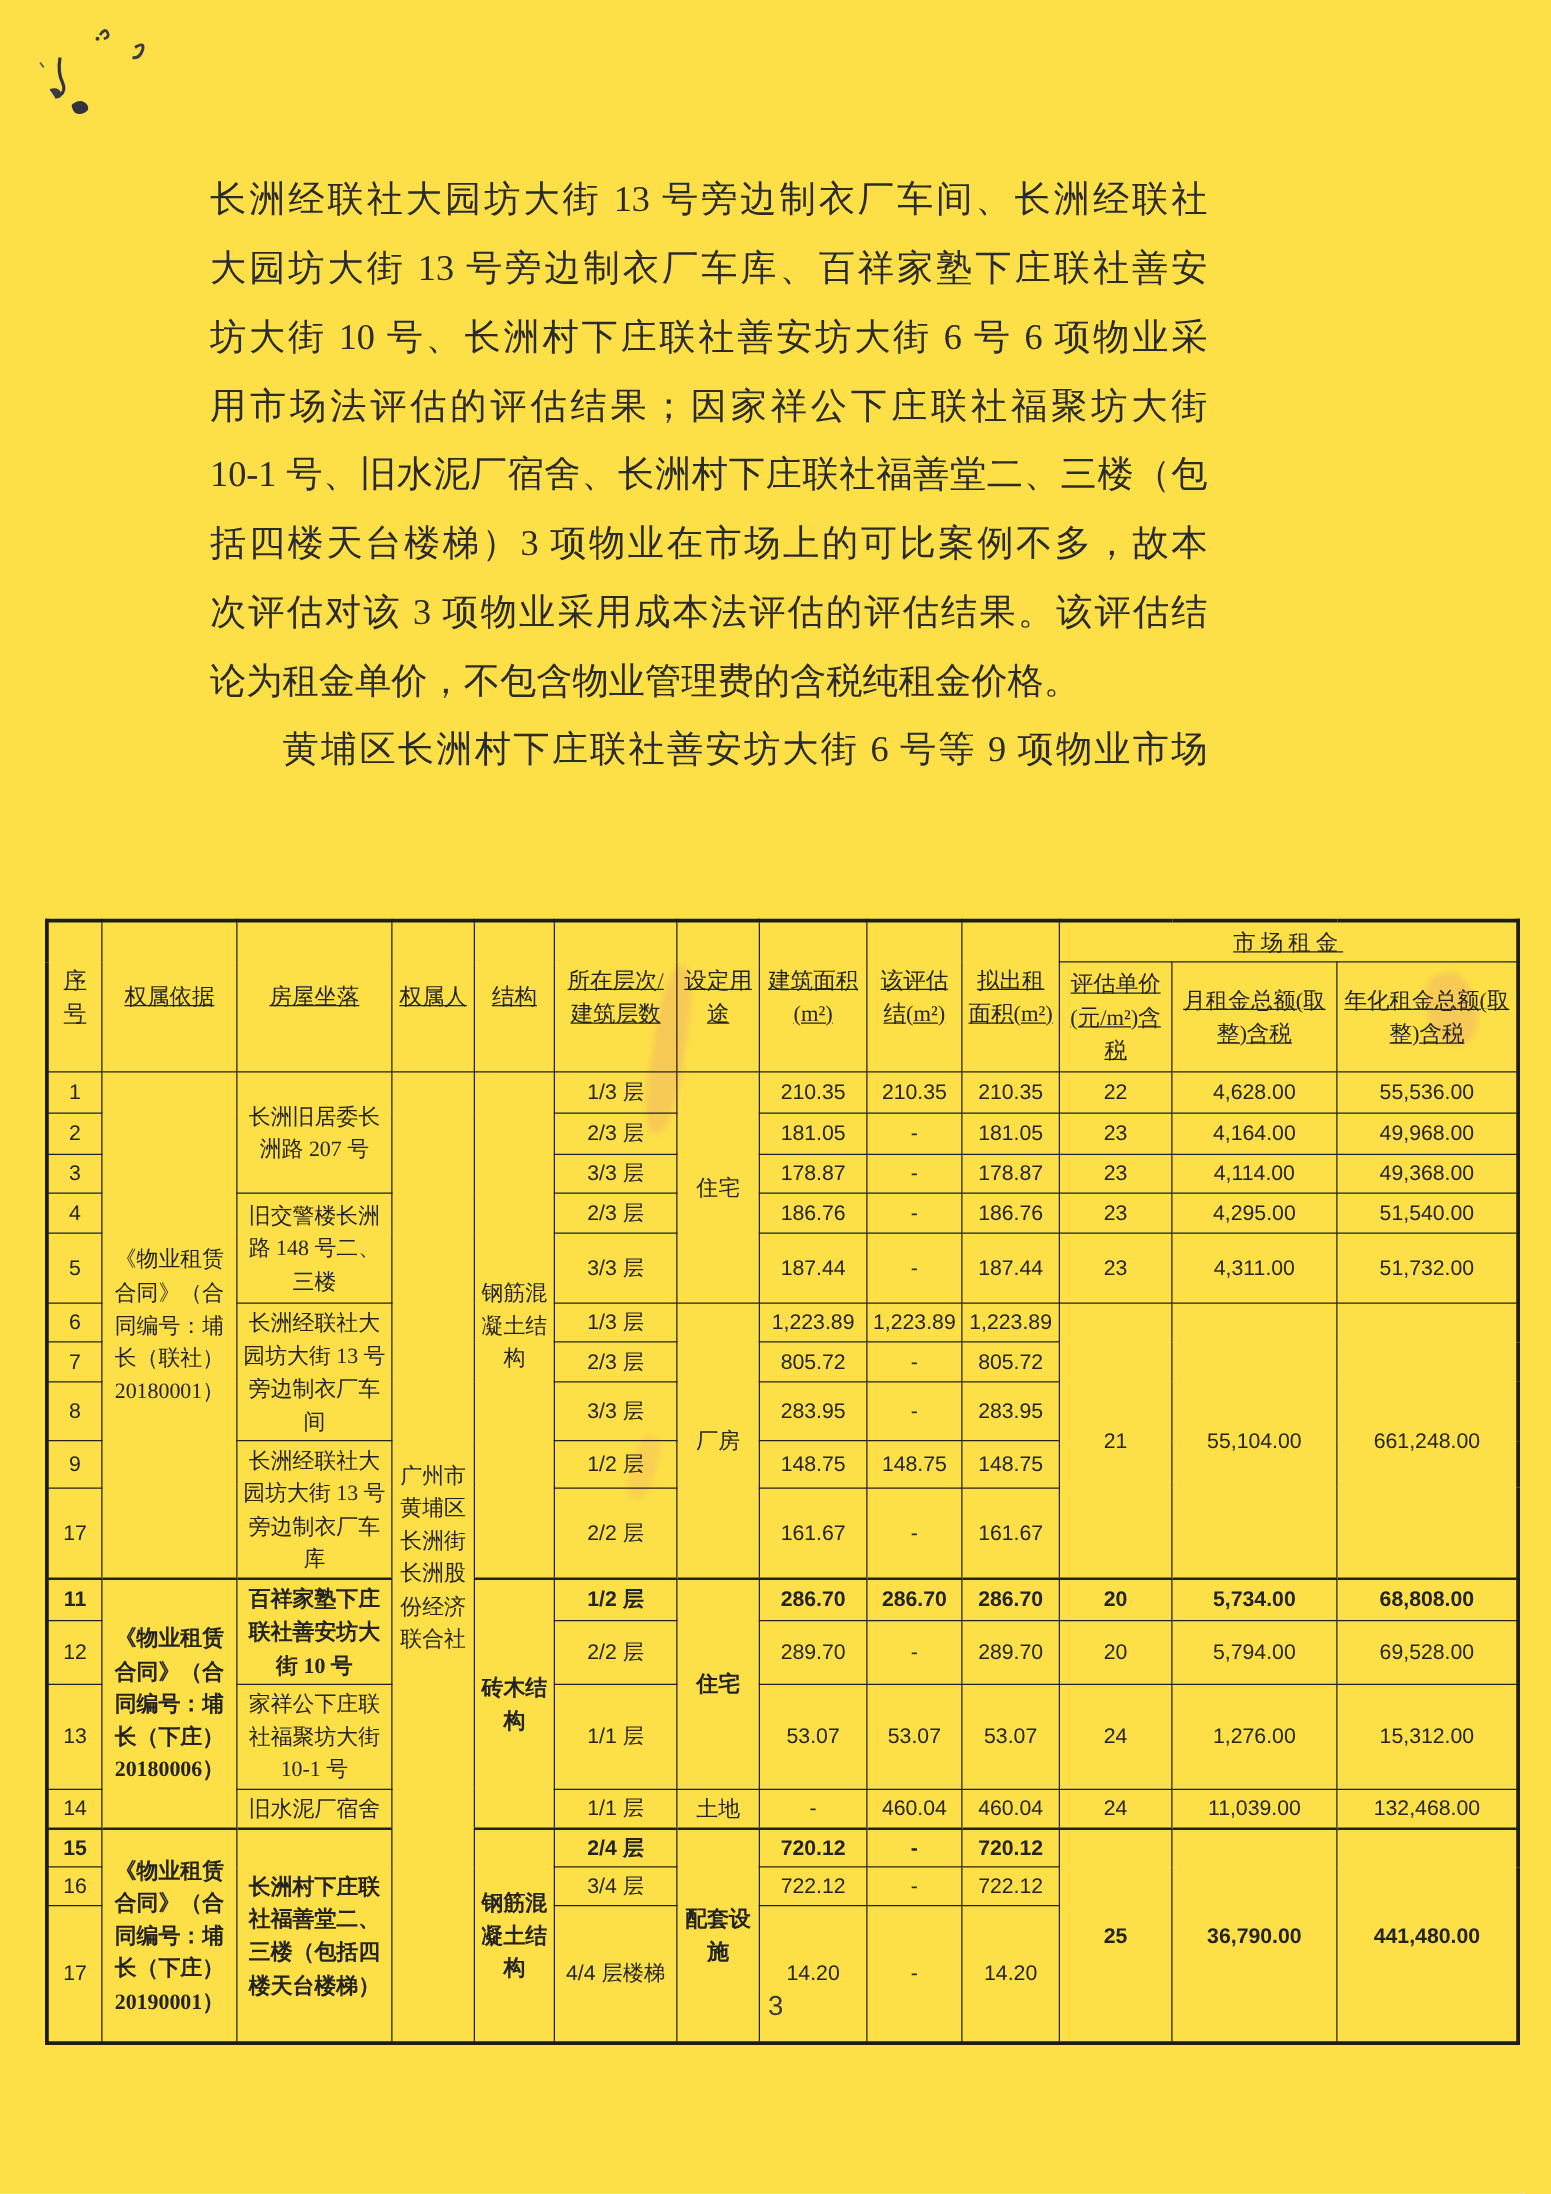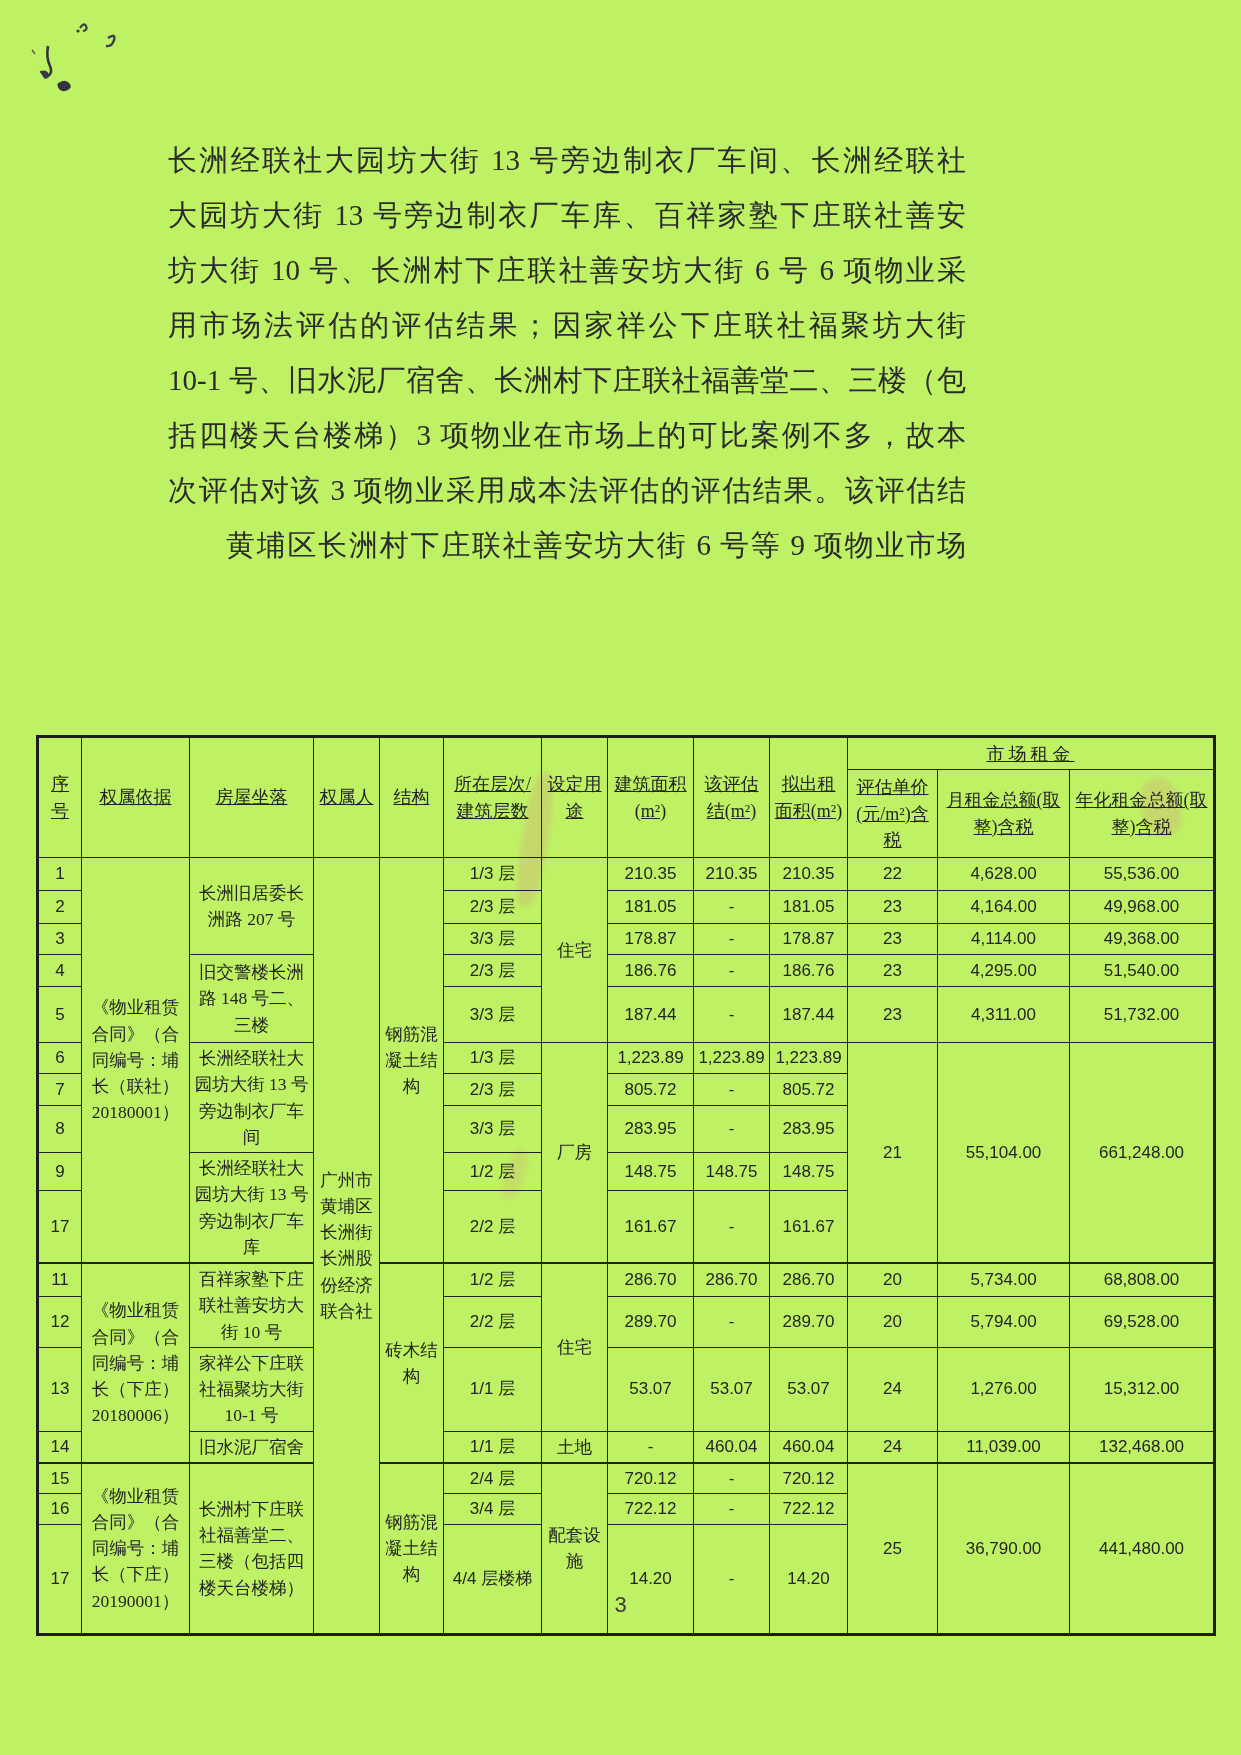--- a/index.html
+++ b/index.html
@@ -1,20 +1,20 @@
 <!DOCTYPE html>
 <html><head>
 <meta charset="utf-8">
 <style>
   html,body{margin:0;padding:0;background:#e8e8e8;}
   .page{
     position:relative;
     width:1241px;height:1755px;
     margin:0 auto;
-    background:#bef264;
+    background:#fde047;
     overflow:hidden;
     color:#262626;
     font-family:"Liberation Serif","DejaVu Serif",serif;
   }
   
   .text-block{
     position:absolute;left:168px;top:133px;width:798px;
     font-size:29px;line-height:55px;
     color:#2b2b2b;
   }
@@ -36,21 +36,21 @@
     font-weight:normal;
     line-height:1.5;
     overflow:hidden;
   }
   table.tbl{border:3px solid #1d1d1d;}
   table.tbl thead th{font-size:18px;line-height:1.45;text-decoration:underline;}
   th.group{font-size:19px;letter-spacing:4px;}
   td.r{text-align:right;padding-right:9px;}
   td.s{font-family:"Liberation Sans","DejaVu Sans",sans-serif;font-size:17px;}
   td.top{vertical-align:top;padding-top:3px;}
-  tr.sect td{border-top-width:2.6px;}
+  tr.sect td{border-top-width:2.6px;font-weight:bold;}
   
   .page-num{
     position:absolute;left:0;top:1592px;width:1241px;
     text-align:center;
     font-family:"Liberation Sans","DejaVu Sans",sans-serif;
     font-size:22px;color:#3a3a3a;
   }
   
   .pen-marks{position:absolute;left:18px;top:8px;}
   .stamp{
@@ -82,20 +82,21 @@
   <div class="stamp s3"></div>
 
   <div class="text-block">
     <div class="tline j">长洲经联社大园坊大街 13 号旁边制衣厂车间、长洲经联社</div>
     <div class="tline j">大园坊大街 13 号旁边制衣厂车库、百祥家塾下庄联社善安</div>
     <div class="tline j">坊大街 10 号、长洲村下庄联社善安坊大街 6 号 6 项物业采</div>
     <div class="tline j">用市场法评估的评估结果；因家祥公下庄联社福聚坊大街</div>
     <div class="tline j">10-1 号、旧水泥厂宿舍、长洲村下庄联社福善堂二、三楼（包</div>
     <div class="tline j">括四楼天台楼梯）3 项物业在市场上的可比案例不多，故本</div>
     <div class="tline j">次评估对该 3 项物业采用成本法评估的评估结果。该评估结</div>
+    <div class="tline">论为租金单价，不包含物业管理费的含税纯租金价格。</div>
     <div class="tline j indent">黄埔区长洲村下庄联社善安坊大街 6 号等 9 项物业市场</div>
   </div>
 
   <div class="tbl-wrap">
     <table class="tbl">
       <colgroup>
         <col style="width:44px">
           <col style="width:108px">
           <col style="width:124px">
         <col style="width:66px">

